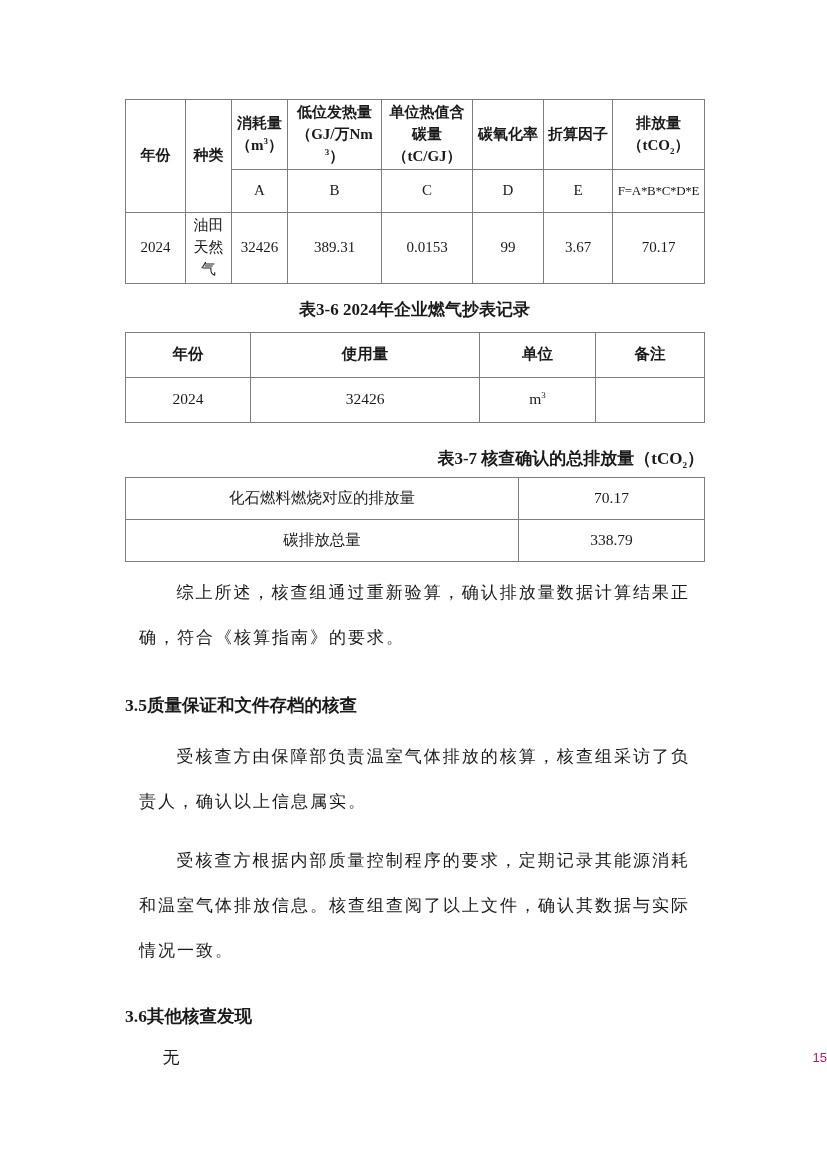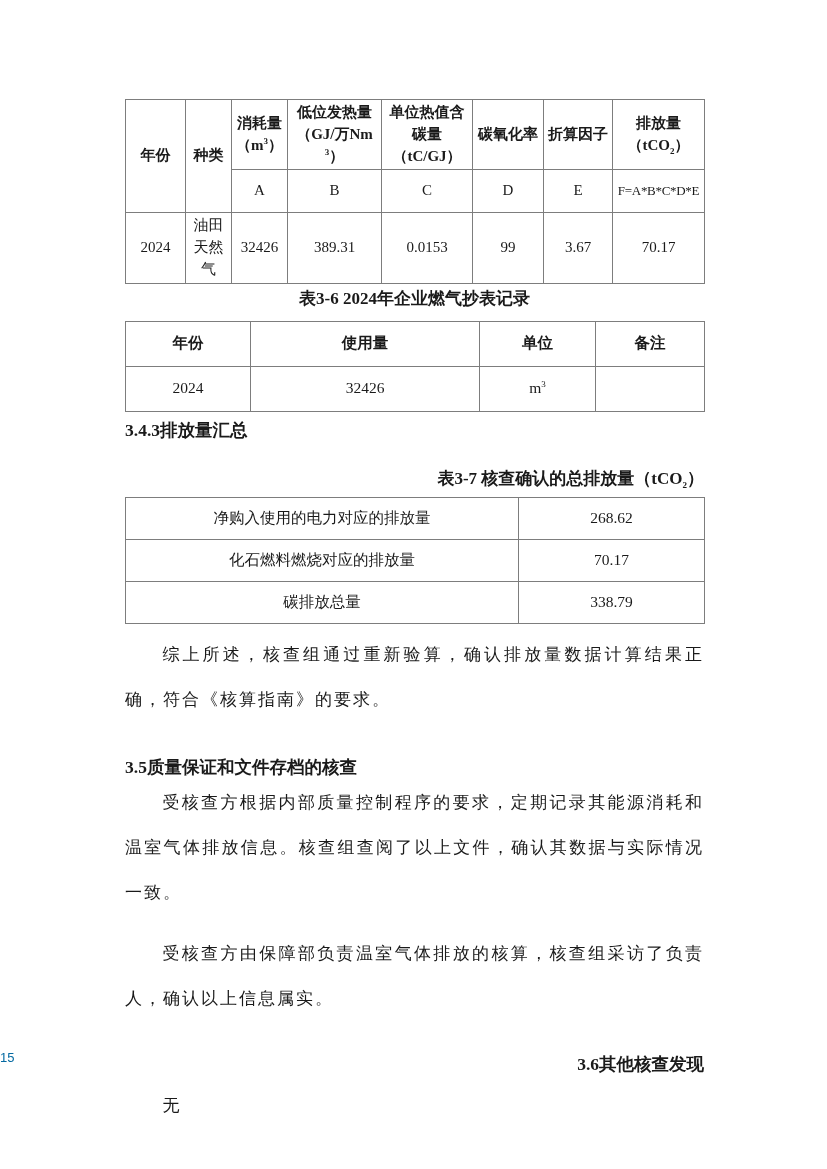--- a/index.html
+++ b/index.html
@@ -36,68 +36,68 @@
   sub{font-size:9px;vertical-align:sub;line-height:0;}
   .hline{display:block;}
   
   #fuel-table{margin-top:99px;}
   #fuel-table .hdr-row td,#fuel-table .hdr-row th{height:60px;}
   #fuel-table .formula-row td{height:38px;}
   #fuel-table .data-row td{height:51px;}
   .formula-wide{font-size:13px;letter-spacing:-0.3px;}
   
   .table-caption{
-    margin-top:3px;
+    margin-top:14px;
     text-align:center;
     font-weight:bold;
     font-size:17px;
     line-height:24px;
   }
   .section-heading{
     font-weight:bold;
     font-size:17.5px;
     line-height:26px;
     text-align:left;
   }
   
   #gas-table{margin-top:10px;}
   #gas-table td,#gas-table th{height:40px;font-size:15.5px;}
   
   #total-table{margin-top:6px;}
   #total-table th{height:40px;font-size:15.5px;}
   #total-table td{height:37px;font-size:15.5px;}
   
   .para{
-    margin:0;
+    margin:14px;
     font-size:17px;
     line-height:45px;
     letter-spacing:2px;
     text-align:justify;
     text-indent:2.2em;
   }
   #para-conclusion{margin-top:8px;}
   #heading-35{margin-top:32px;}
   #para-35-1{margin-top:16px;}
   #heading-343{margin-top:5px;}
   #caption-total{margin-top:24px;text-align:right;}
-  #heading-36{margin-top:30px;text-align:right;}
+  #heading-36{margin-top:30px;}
   #none-text{
     margin-top:14px;
     font-size:17px;
     line-height:30px;
     text-indent:2.2em;
   }
   #page-number{
     position:absolute;
     left:0;right:0;
     top:1050px;
-    text-align:left;
+    text-align:right;
     font-size:13px;
     font-family:"Liberation Sans","DejaVu Sans",sans-serif;
-    color:#0369a1;
+    color:#be185d;
   }
 </style>
 </head>
 <body>
 
 <div id="page">
   <div id="content">
 
     <table id="fuel-table">
       <colgroup>
@@ -172,54 +172,49 @@
         </tr>
         <tr>
           <td>2024</td>
           <td>32426</td>
           <td><span>m</span><sup>3</sup></td>
           <td></td>
         </tr>
       </tbody>
     </table>
 
-    <div class="section-heading" id="heading-343">3.4.3排放量汇总</div>
 
     <div class="table-caption" id="caption-total">
       <span>表3-7 核查确认的总排放量（tCO</span><sub>2</sub><span>）</span>
     </div>
 
     <table id="total-table">
       <colgroup>
         <col style="width:393px">
           <col style="width:186px">
       </colgroup>
       <tbody>
         <tr>
-          <td>净购入使用的电力对应的排放量</td>
-          <td>268.62</td>
-        </tr>
-        <tr>
           <td>化石燃料燃烧对应的排放量</td>
           <td>70.17</td>
         </tr>
         <tr>
           <td>碳排放总量</td>
           <td>338.79</td>
         </tr>
       </tbody>
     </table>
 
     <p class="para" id="para-conclusion">综上所述，核查组通过重新验算，确认排放量数据计算结果正确，符合《核算指南》的要求。</p>
 
     <div class="section-heading" id="heading-35">3.5质量保证和文件存档的核查</div>
 
+    <p class="para" id="para-35-1">受核查方由保障部负责温室气体排放的核算，核查组采访了负责人，确认以上信息属实。</p>
+
     <p class="para" id="para-35-2">受核查方根据内部质量控制程序的要求，定期记录其能源消耗和温室气体排放信息。核查组查阅了以上文件，确认其数据与实际情况一致。</p>
-
-    <p class="para" id="para-35-1">受核查方由保障部负责温室气体排放的核算，核查组采访了负责人，确认以上信息属实。</p>
 
     <div class="section-heading" id="heading-36">3.6其他核查发现</div>
 
     <div id="none-text">无</div>
 
   </div>
 
   <div id="page-number">15</div>
 </div>
 

